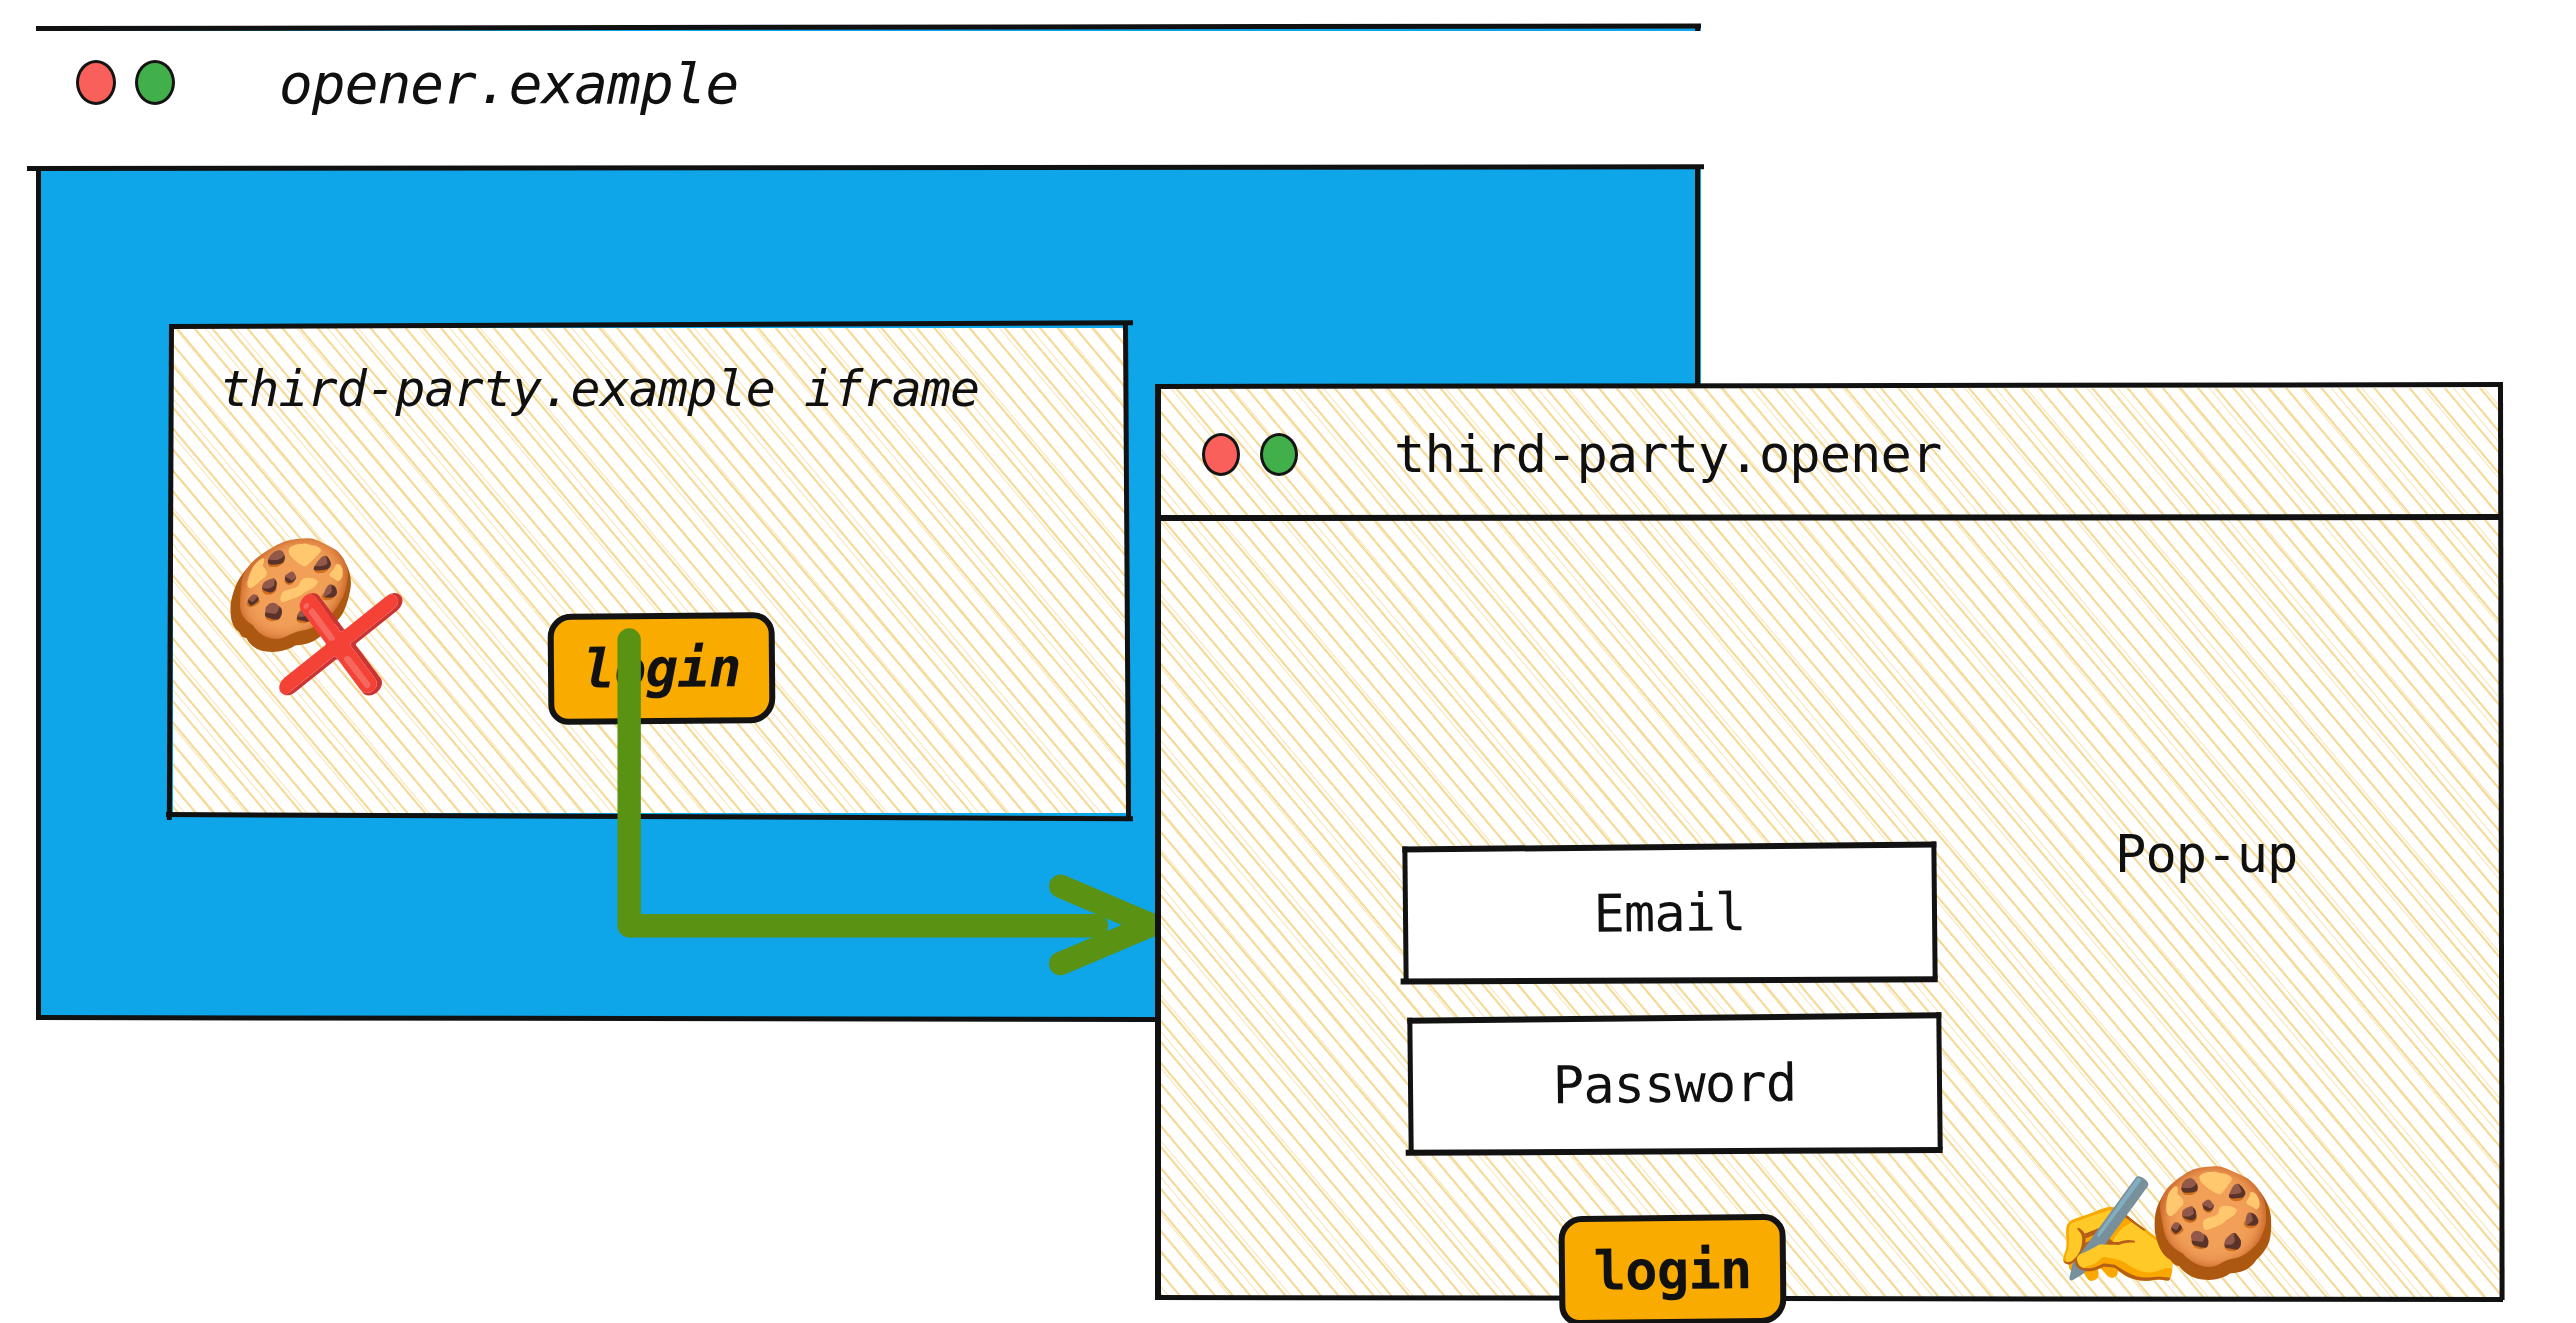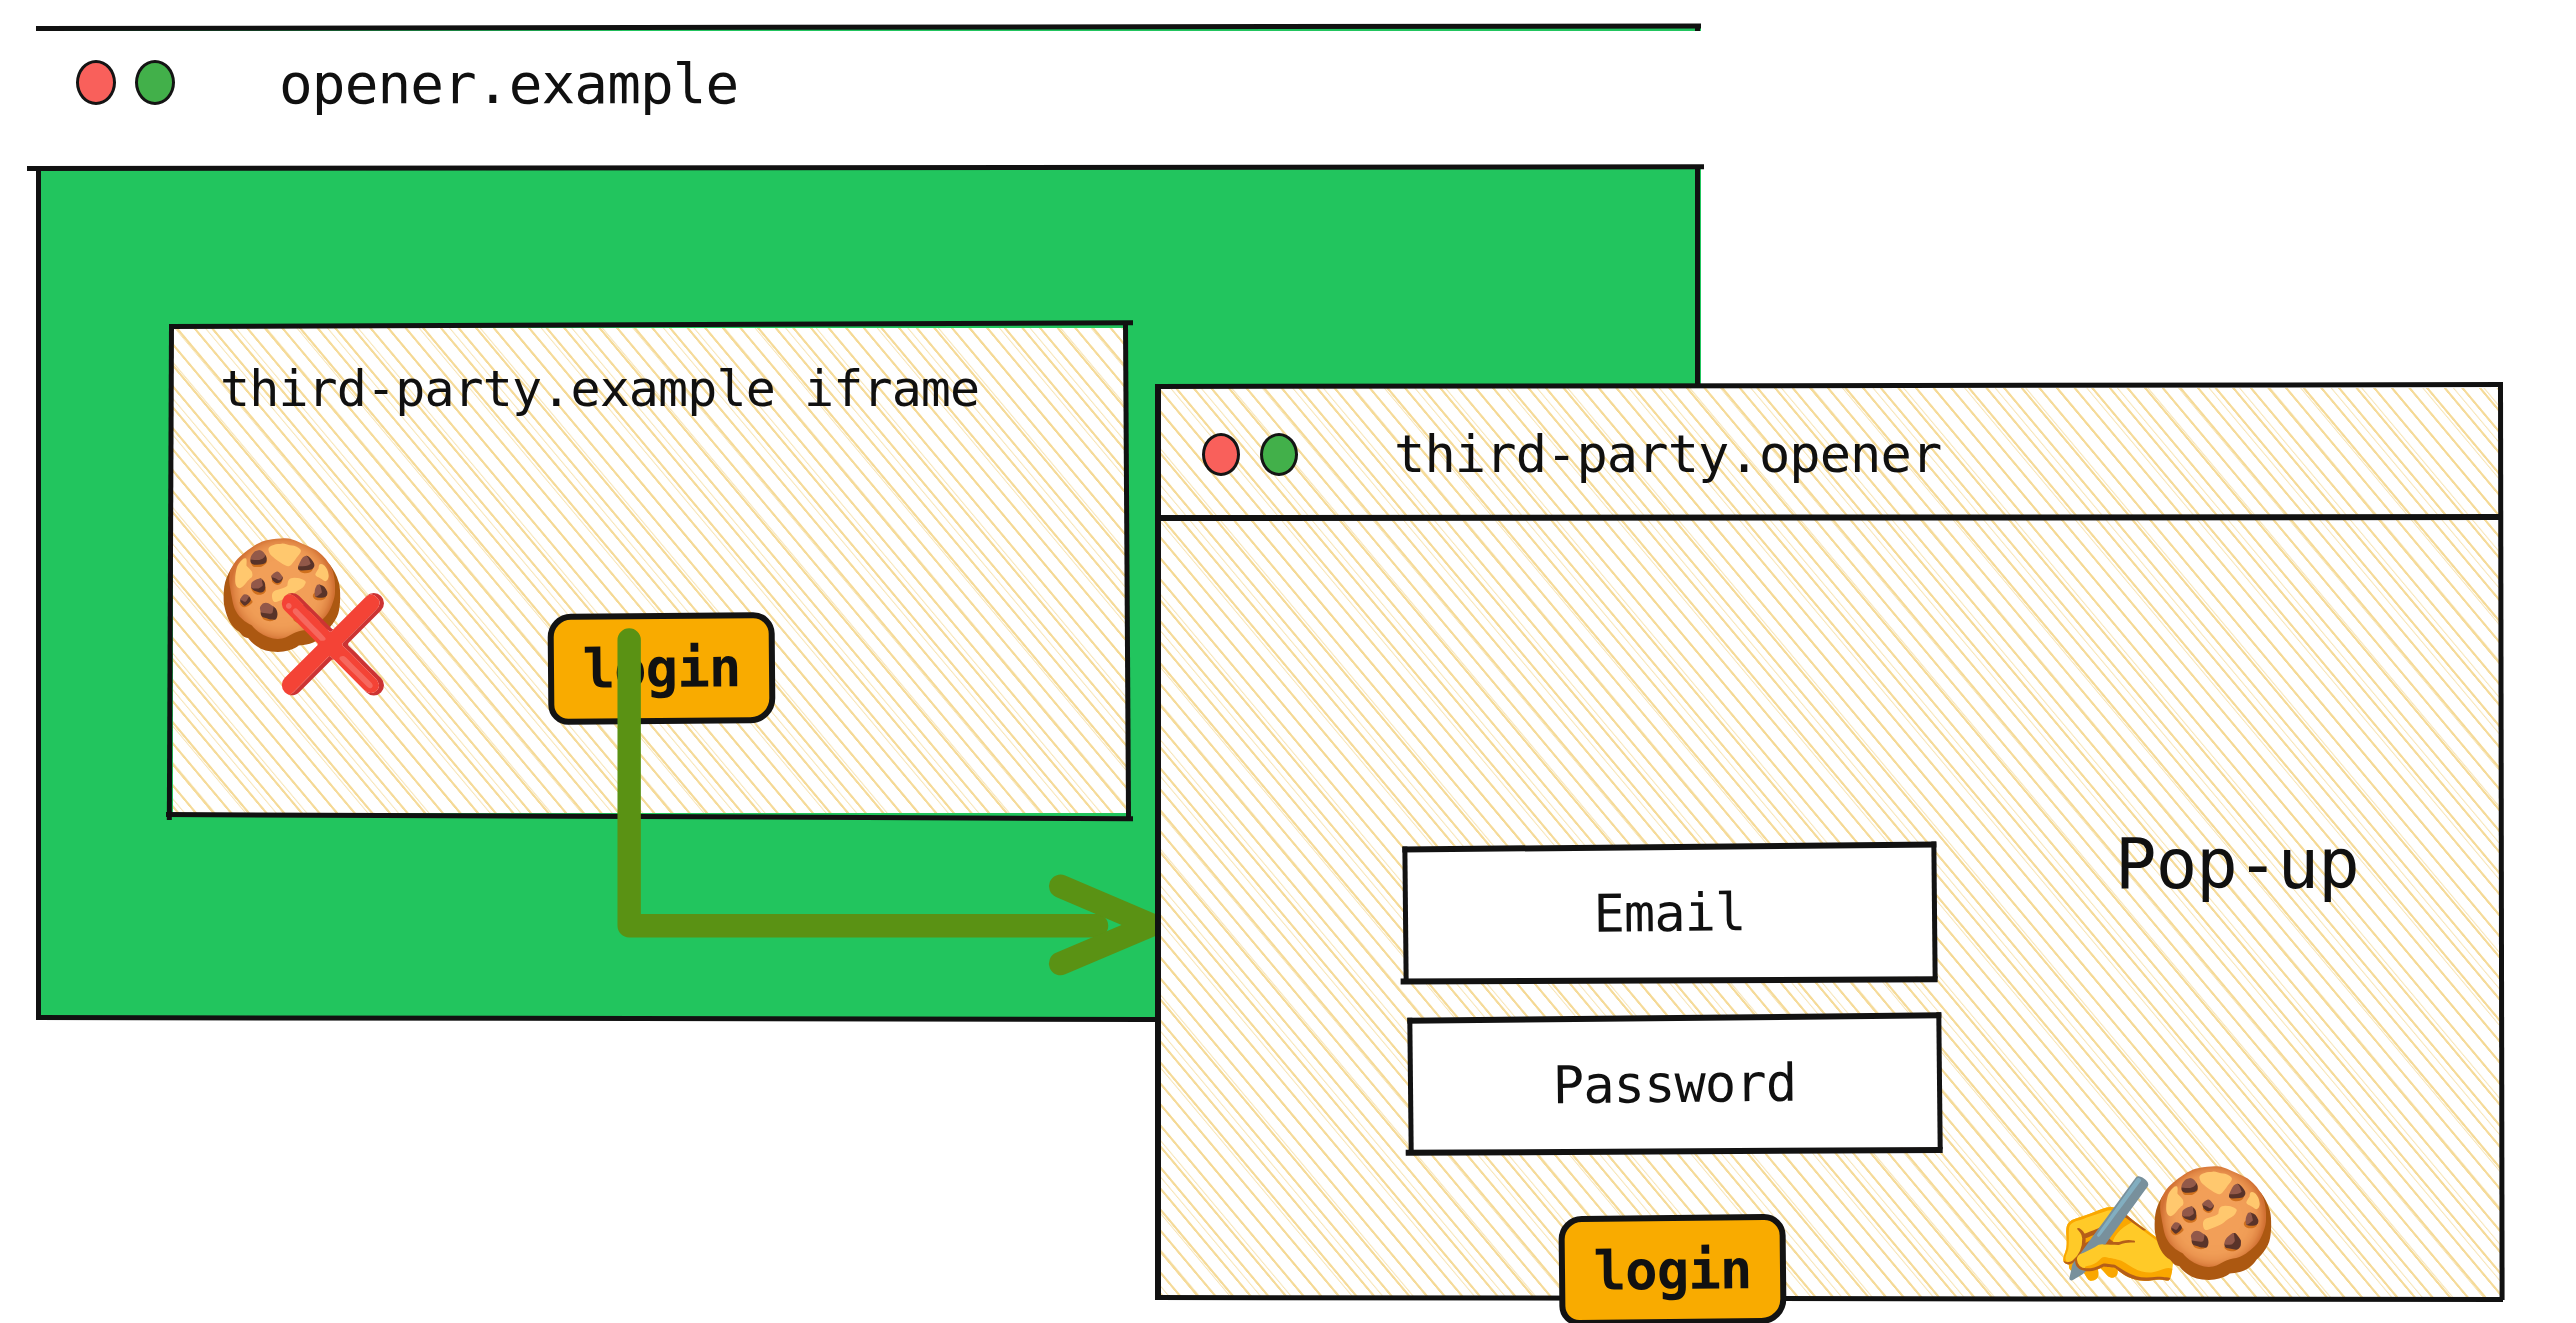--- a/index.html
+++ b/index.html
@@ -23,21 +23,22 @@
         rgba(240,206,120,0.00) 0px,
         rgba(240,206,120,0.00) 8px,
         rgba(240,206,120,0.55) 8.7px,
         rgba(240,206,120,0.00) 10px,
         rgba(240,206,120,0.00) 23.4px);
   }
 
   
   #opener-window{
     position:absolute;left:36px;top:26px;width:1665px;height:994px;
-    background:#22c55e;
+    background:#0ea5e9;
+    font-style:italic;
   }
   #opener-window .w-top   {position:absolute;left:0;  top:0;   width:1665px;height:5.4px;background:#111;transform:rotate(-0.09deg);transform-origin:left center;}
   #opener-window .w-left  {position:absolute;left:0;  top:0;   width:5.4px;height:994px;background:#111;}
   #opener-window .w-right {position:absolute;left:1659px;top:0;width:5.4px;height:994px;background:#111;}
   #opener-window .w-bottom{position:absolute;left:0;  top:989px;width:1665px;height:5.4px;background:#111;transform:rotate(0.1deg);transform-origin:left center;}
   #opener-titlebar-sep    {position:absolute;left:-9px;top:140px;width:1677px;height:5.4px;background:#111;transform:rotate(-0.06deg);transform-origin:left center;}
 
   #opener-titlebar{
     position:absolute;left:0;top:5.4px;width:1665px;height:135px;
     background:#ffffff;
@@ -136,21 +137,21 @@
   #password-label{font-size:52px;letter-spacing:-0.9px;position:relative;z-index:2;}
 
   #popup-login-button{
     left:401px;top:827px;width:227px;height:110px;
     font-size:54px;letter-spacing:-0.9px;
     transform:rotate(-0.6deg);
   }
 
   #popup-label{
     position:absolute;left:957px;top:436px;
-    font-size:69px;letter-spacing:-0.9px;color:#101010;white-space:nowrap;
+    font-size:52px;letter-spacing:-0.9px;color:#101010;white-space:nowrap;
   }
 
   #popup-hand  {left:894px;top:791px;font-size:106px;}
   #popup-cookie{left:989px;top:782px;font-size:106px;}
 </style>
 </head>
 <body>
 
 <div id="opener-window">
   <div class="w-top"></div>

